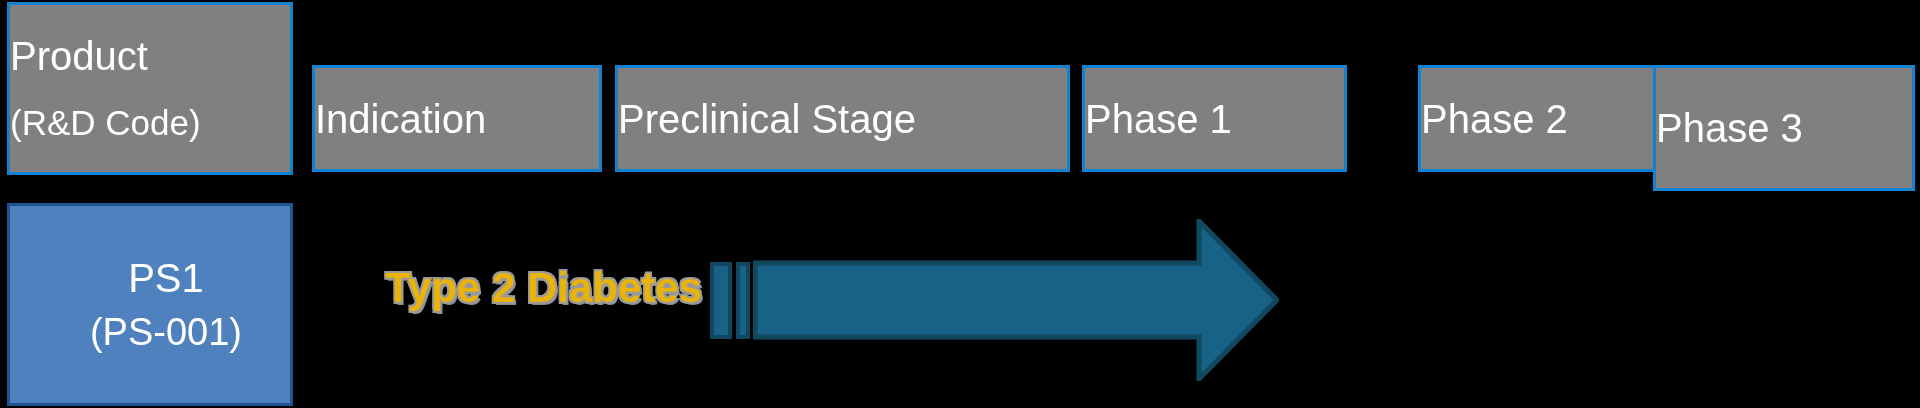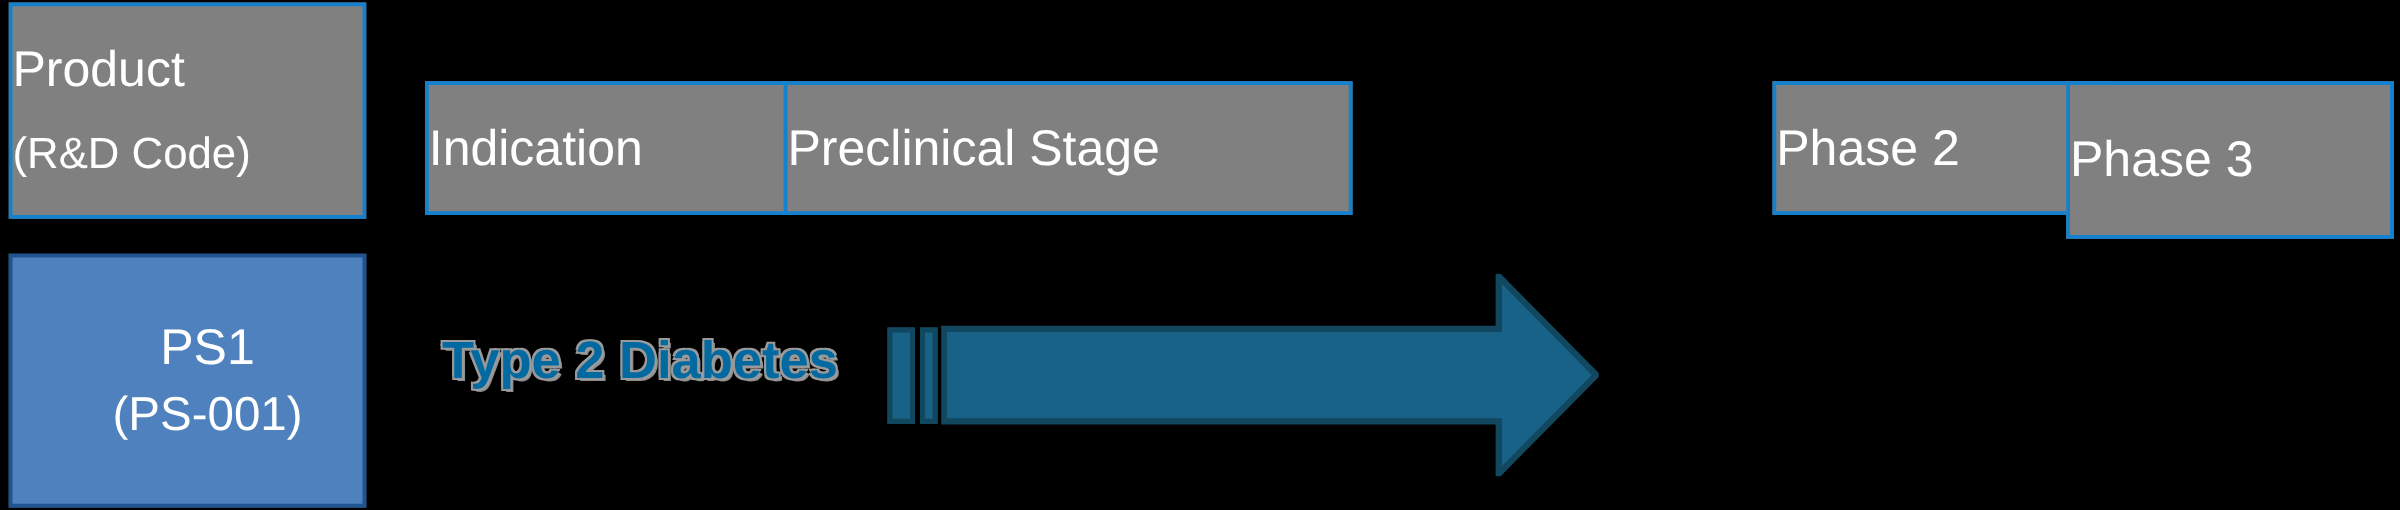--- a/index.html
+++ b/index.html
@@ -30,22 +30,22 @@
     text-align: center;
     line-height: 1.05;
     gap: 16px;
   }
   .hdr .l1 { font-size: 40px; font-weight: 400; }
   .hdr .l2 { font-size: 35px; font-weight: 400; margin-top: 12px; }
 
   #hdr-product {
     left: 7px;  top: 2px;   width: 286px; height: 173px;
   }
-  #hdr-indication       { left: 312px;  top: 65px; width: 290px; height: 107px; margin-left: 28px; }
-  #hdr-preclinical      { left: 615px;  top: 65px; width: 455px; height: 107px; margin-left: 12px; }
+  #hdr-indication       { left: 312px;  top: 65px; width: 290px; height: 107px; }
+  #hdr-preclinical      { left: 615px;  top: 65px; width: 455px; height: 107px; }
   #hdr-phase1           { left: 1082px; top: 65px; width: 265px; height: 107px; }
   #hdr-phase2           { left: 1418px; top: 65px; width: 272px; height: 107px; }
   #hdr-phase3           { left: 1653px; top: 65px; width: 262px; height: 126px; }
 
   
   #cell-ps1 {
     position: absolute;
     box-sizing: border-box;
     left: 7px; top: 203px; width: 286px; height: 203px;
     background: #4E81BD;
@@ -63,22 +63,22 @@
   #cell-ps1 .l2 { font-size: 38px; margin-top: 14px; }
 
   
   #indication-label {
     position: absolute;
     left: 322px;
     top: 267px;
     width: 380px;
     font-size: 42px;
     font-weight: 700;
-    color: #0369a1;
-    text-align: center;
+    color: #eab308;
+    text-align: right;
     white-space: nowrap;
     text-shadow:
       -1.6px -1.6px 0 #9A9A9A,
        1.6px -1.6px 0 #9A9A9A,
       -1.6px  1.6px 0 #9A9A9A,
        1.6px  1.6px 0 #9A9A9A,
        2.5px  2.5px 0 #8C8C8C;
     line-height: 1;
   }
 
@@ -112,20 +112,23 @@
   </div>
 
   <div class="hdr" id="hdr-indication">
     <span class="l1">Indication</span>
   </div>
 
   <div class="hdr" id="hdr-preclinical">
     <span class="l1">Preclinical Stage</span>
   </div>
 
+  <div class="hdr" id="hdr-phase1">
+    <span class="l1">Phase 1</span>
+  </div>
 
   <div class="hdr" id="hdr-phase2">
     <span class="l1">Phase 2</span>
   </div>
 
   <div class="hdr" id="hdr-phase3">
     <span class="l1">Phase 3</span>
   </div>
 
   <div id="cell-ps1">

